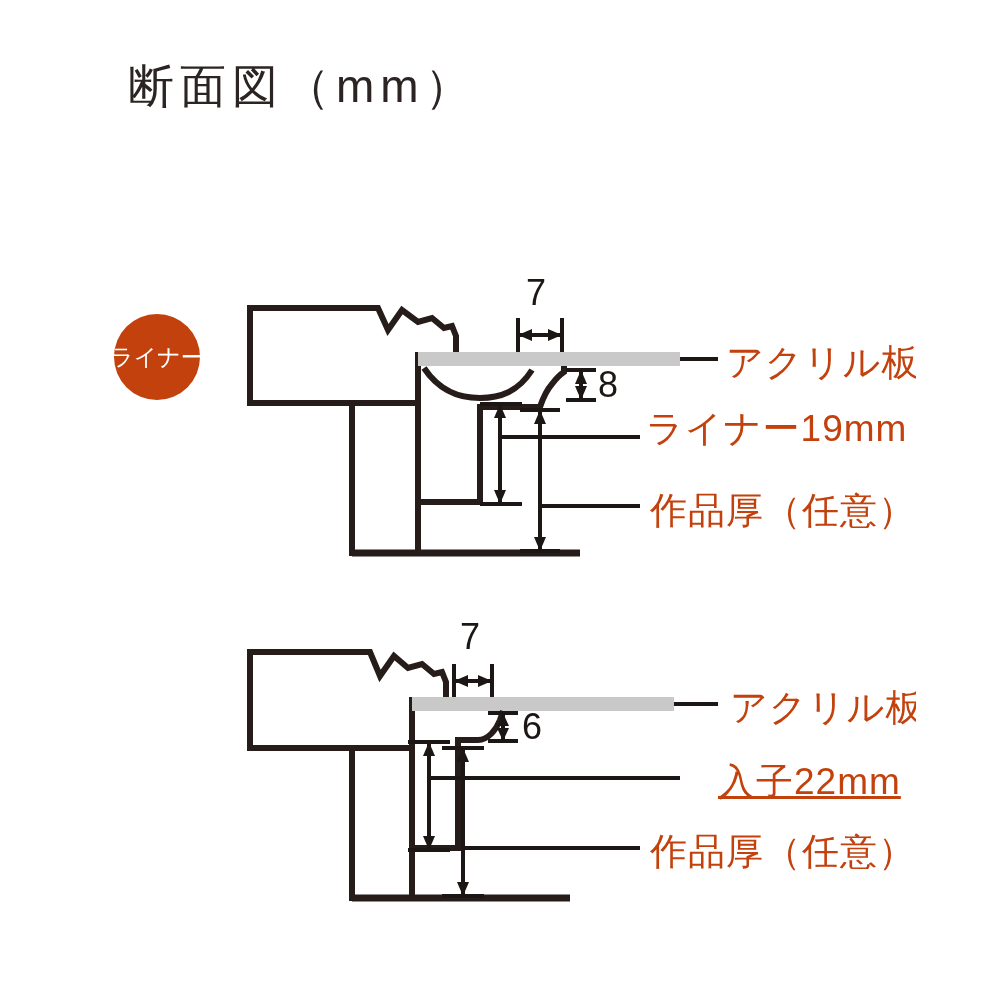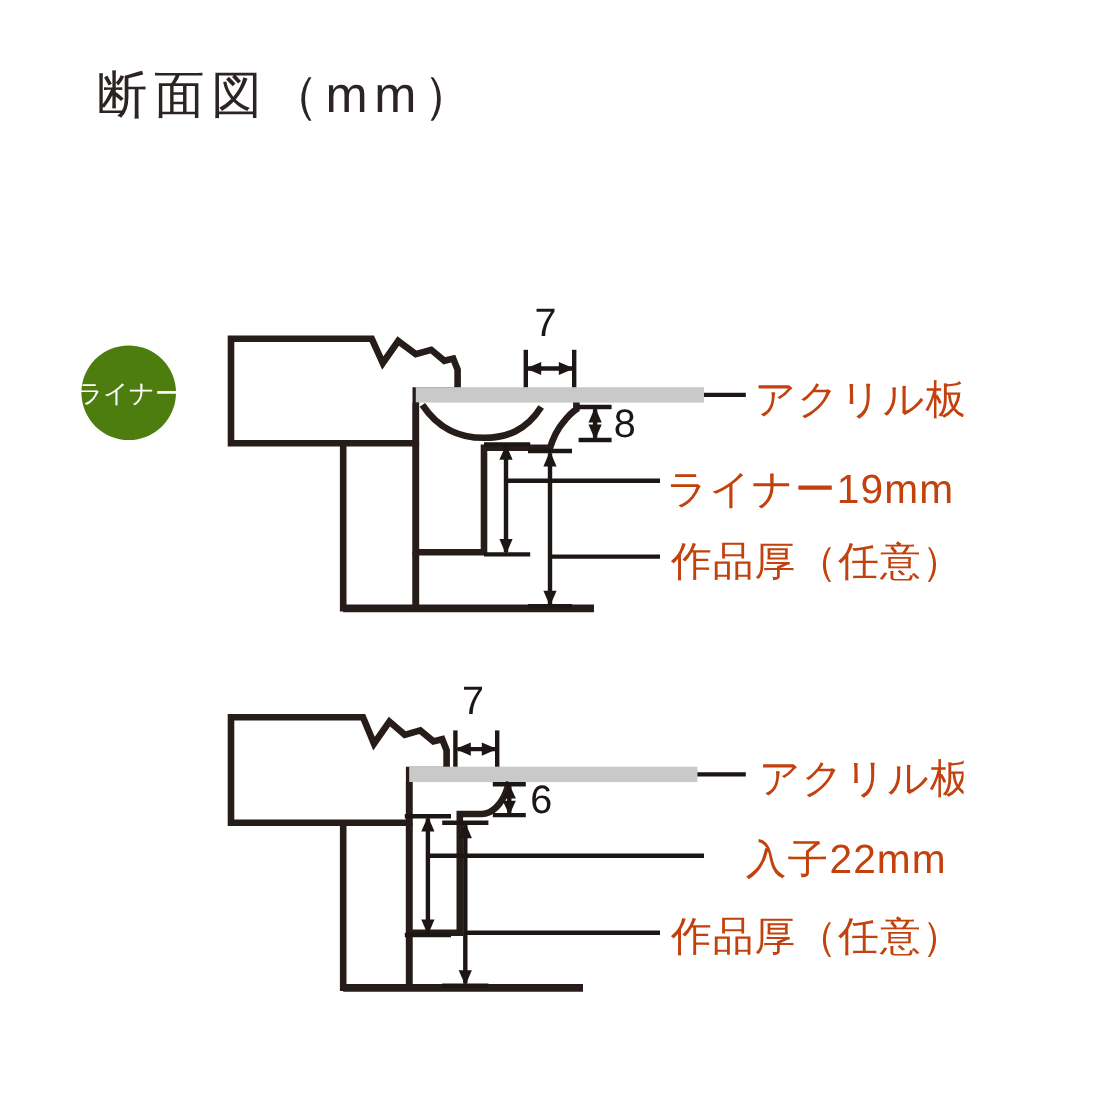--- a/index.html
+++ b/index.html
@@ -7,37 +7,38 @@
     padding: 0;
     background: #ffffff;
   }
   #page {
     position: relative;
     width: 876px;
     height: 1000px;
     background: #ffffff;
     font-family: "Liberation Sans", "DejaVu Sans", sans-serif;
     overflow: hidden;
+    margin-left: 40px;
   }
   #title {
     position: absolute;
     left: 88px;
     top: 56px;
     font-size: 46px;
     letter-spacing: 6px;
     color: #2b2422;
     font-weight: 400;
     white-space: nowrap;
   }
   .badge {
     position: absolute;
     width: 86px;
     height: 86px;
     border-radius: 50%;
-    background: #4d7c0f;
+    background: #c2410c;
     color: #ffffff;
     display: flex;
     align-items: center;
     justify-content: center;
     font-size: 23px;
     letter-spacing: 0px;
     white-space: nowrap;
   }
   #badge-liner { left: 74px; top: 314px; }
   #badge-nesting { left: 74px; top: 650px; }
@@ -154,21 +155,21 @@
   </svg>
 
   <div class="badge" id="badge-liner">ライナー</div>
 
   <div class="dim-num" style="left:486px; top:272px;">7</div>
 
   <div class="dim-num" style="left:558px; top:364px;">8</div>
 
   <div class="callout" style="left:686px; top:338px;">アクリル板</div>
 
-  <div class="callout" style="left:606px; top:420px;text-align:right;">ライナー19mm</div>
+  <div class="callout" style="left:606px; top:404px;text-align:right;">ライナー19mm</div>
 
   <div class="callout" style="left:610px; top:486px;">作品厚（任意）</div>
 
   <svg class="layer" viewBox="0 0 1000 1000">
     <g stroke="#261c1a" fill="none" stroke-width="6" stroke-linejoin="miter">
 
       <path d="M 210 652
                L 330 652
                L 340 676
                L 354 656
@@ -241,17 +242,17 @@
     </g>
   </svg>
 
 
   <div class="dim-num" style="left:420px; top:616px;">7</div>
 
   <div class="dim-num" style="left:482px; top:706px;">6</div>
 
   <div class="callout" style="left:690px; top:683px;">アクリル板</div>
 
-  <div class="callout" style="left:678px; top:757px;">入子22mm</div>
+  <div class="callout" style="left:678px; top:757px;text-decoration:underline;">入子22mm</div>
 
   <div class="callout" style="left:610px; top:827px;">作品厚（任意）</div>
 
 </div>
 
 </body></html>

